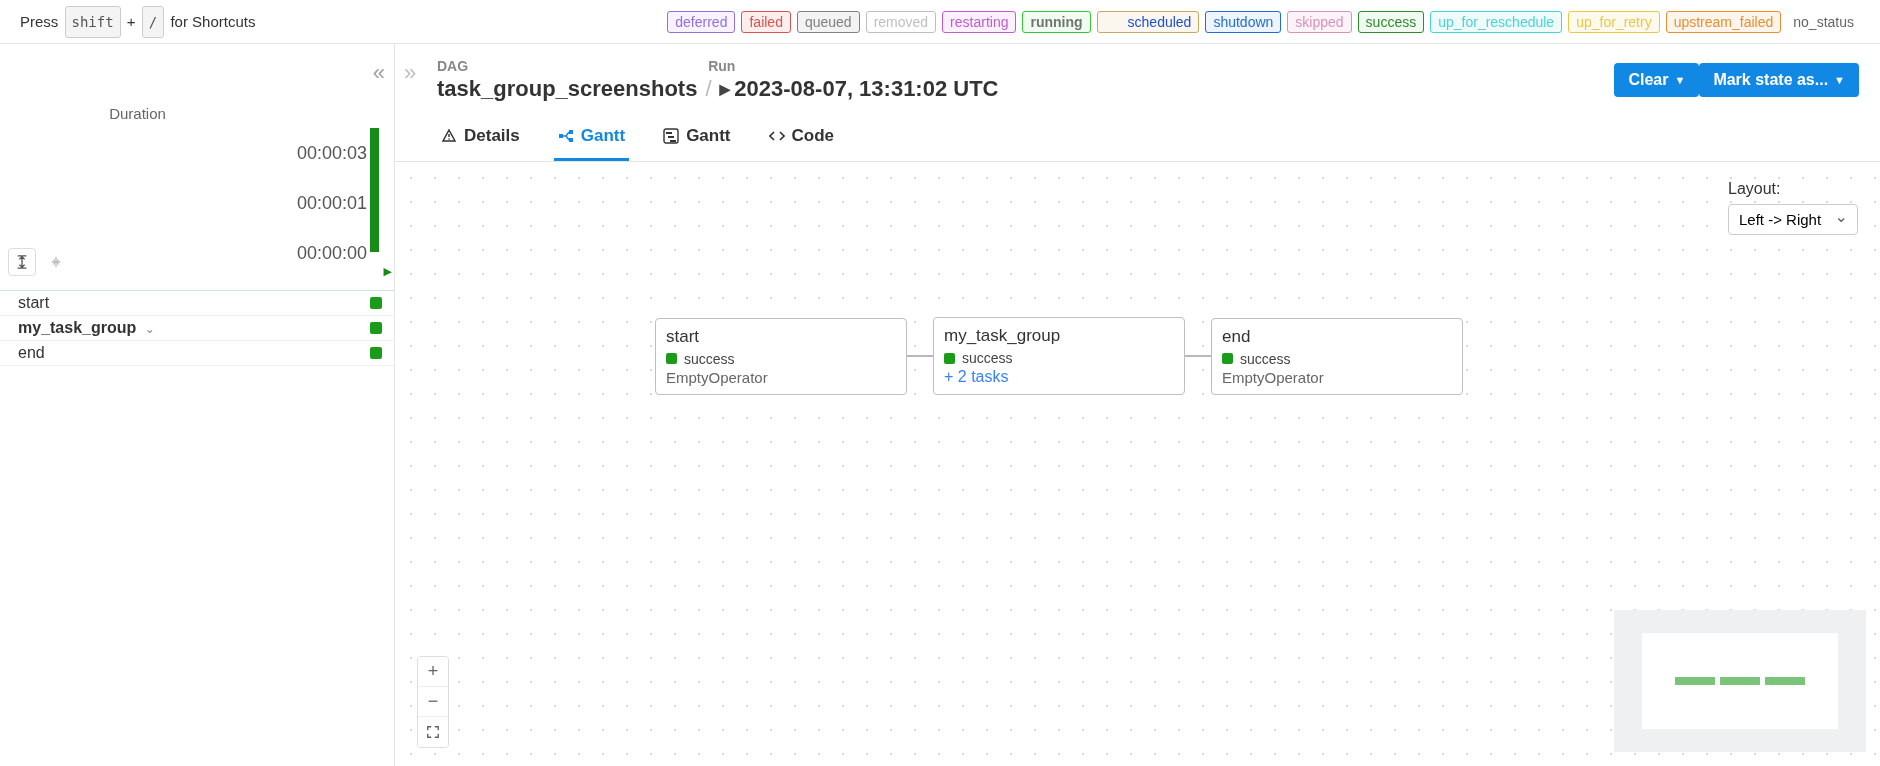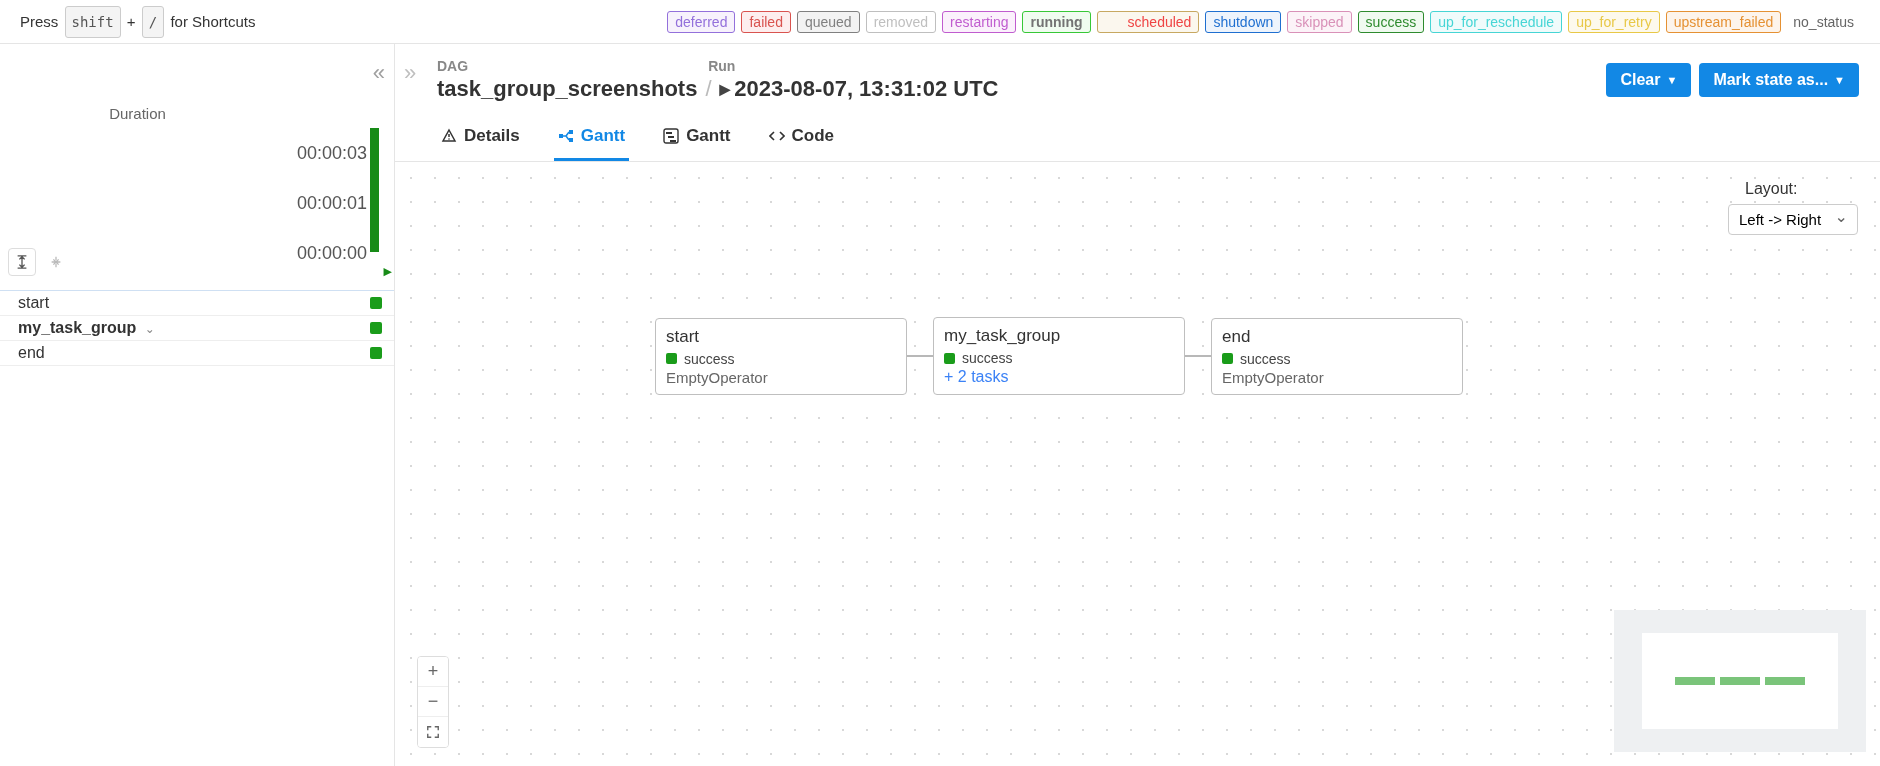--- a/index.html
+++ b/index.html
@@ -161,21 +161,21 @@
     font-size: 14px; color: #888; font-weight: 600;
     display: flex; gap: 240px;
   }
   .crumb-line {
     display: flex; align-items: center; gap: 8px;
     font-size: 22px; font-weight: 700; color: #333;
     margin-top: 2px;
   }
   .crumb-line .slash { color: #bbb; font-weight: 400; }
   .crumb-line .run-caret { color: #444; font-size: 14px; margin-right: -4px;}
-  .header-actions { display: flex; gap: 8px; margin-left: 35px; }
+  .header-actions { display: flex; gap: 0; margin-left: 35px; }
   .btn {
     background: #1288e5;
     color: #fff;
     border: none;
     border-radius: 4px;
     padding: 8px 14px;
     font-size: 16px;
     font-weight: 600;
     cursor: pointer;
     display: inline-flex; align-items: center; gap: 6px;
@@ -208,21 +208,21 @@
     background-image: radial-gradient(#d8d8d8 1px, transparent 1px);
     background-size: 24px 24px;
     background-position: 4px 4px;
     overflow: hidden;
   }
   .layout-ctrl {
     position: absolute;
     top: 18px; right: 22px;
     display: flex; flex-direction: column; align-items: flex-start; gap: 6px;
   }
-  .layout-ctrl label { font-size: 16px; color: #333; margin-left: 17px; }
+  .layout-ctrl label { font-size: 16px; color: #333; }
   .layout-select {
     background: #fff;
     border: 1px solid #ccc;
     border-radius: 4px;
     padding: 6px 30px 6px 10px;
     font-size: 15px;
     min-width: 130px;
     appearance: none;
     position: relative;
   }
@@ -293,21 +293,21 @@
     <span>for Shortcuts</span>
   </div>
   <div class="legend-row" id="legend-row">
 
     <span class="legend-item" style="border-color: rgb(147, 112, 219); color: rgb(147, 112, 219); background: rgb(247, 242, 252);">deferred</span>
       <span class="legend-item" style="border-color: rgb(217, 83, 79); color: rgb(217, 83, 79); background: rgb(253, 238, 238);">failed</span>
       <span class="legend-item" style="border-color: rgb(128, 128, 128); color: rgb(128, 128, 128); background: rgb(243, 243, 243);">queued</span>
       <span class="legend-item" style="border-color: rgb(191, 191, 191); color: rgb(191, 191, 191); background: rgb(255, 255, 255);">removed</span>
       <span class="legend-item" style="border-color: rgb(192, 92, 207); color: rgb(192, 92, 207); background: rgb(251, 241, 252);">restarting</span>
       <span class="legend-item" style="border-color: rgb(55, 200, 55); color: #737373; background: rgb(240, 252, 240); font-weight: bold;">running</span>
-      <span class="legend-item" style="border-color: rgb(199, 168, 97); color: #ef4444; background: rgb(251, 247, 238); padding-left: 30px;">scheduled</span>
+      <span class="legend-item" style="border-color: rgb(199, 168, 97); color: #1d4ed8; background: rgb(251, 247, 238); padding-left: 30px;">scheduled</span>
       <span class="legend-item" style="border-color: rgb(31, 111, 208); color: rgb(31, 111, 208); background: rgb(238, 244, 252);">shutdown</span>
       <span class="legend-item" style="border-color: rgb(217, 145, 184); color: rgb(217, 145, 184); background: rgb(252, 243, 248);">skipped</span>
       <span class="legend-item" style="border-color: rgb(46, 139, 46); color: rgb(46, 139, 46); background: rgb(240, 250, 240);">success</span>
       <span class="legend-item" style="border-color: rgb(70, 213, 213); color: rgb(70, 213, 213); background: rgb(239, 251, 251);">up_for_reschedule</span>
       <span class="legend-item" style="border-color: rgb(232, 200, 71); color: rgb(232, 200, 71); background: rgb(253, 249, 236);">up_for_retry</span>
       <span class="legend-item" style="border-color: rgb(229, 145, 51); color: rgb(229, 145, 51); background: rgb(253, 244, 235);">upstream_failed</span>
       <span class="no-status">no_status</span>
   </div>
 </div>
 

